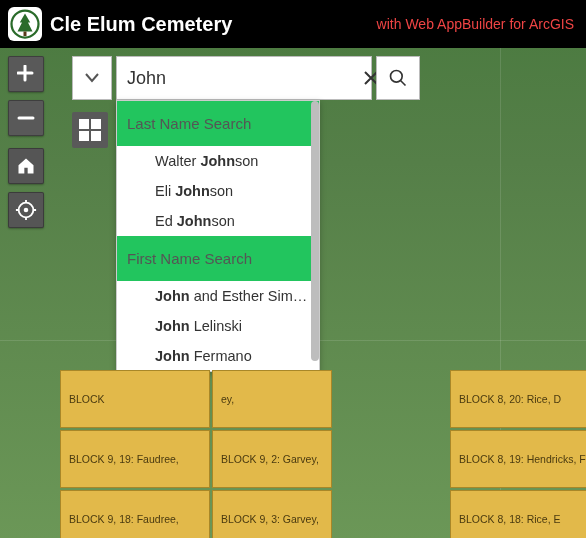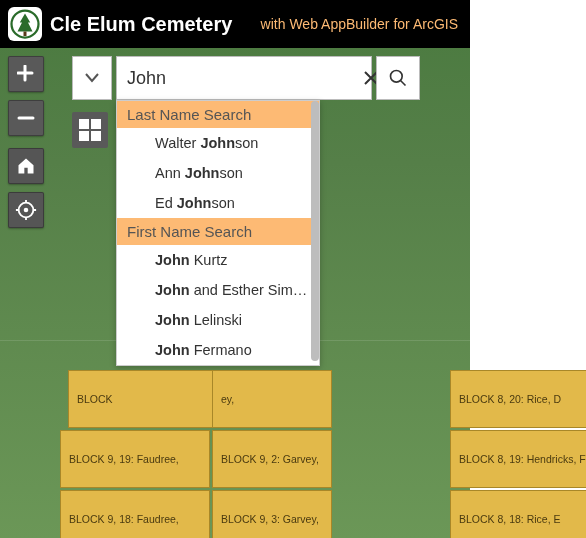--- a/index.html
+++ b/index.html
@@ -1,49 +1,49 @@
 <!DOCTYPE html>
 <html><head>
 <meta charset="utf-8">
 <style>
   * { box-sizing: border-box; margin: 0; padding: 0; }
   html, body { width: 586px; height: 538px; overflow: hidden; font-family: Arial, Helvetica, sans-serif; }
-  .app { position: relative; width: 470px; height: 538px; background: linear-gradient(180deg,#4a7a3f 0%, #557f48 30%, #6b9757 100%); text-decoration: underline; }
+  .app { position: relative; width: 586px; height: 538px; background: linear-gradient(180deg,#4a7a3f 0%, #557f48 30%, #6b9757 100%); text-decoration: underline; }
   .header { position: absolute; top:0; left:0; right:0; height:48px; background:#000; color:#fff; display:flex; align-items:center; padding:0 8px; }
   .logo { width:34px; height:34px; border-radius:6px; background:#fff; display:flex; align-items:center; justify-content:center; margin-right:8px; }
   .logo svg { width:30px; height:30px; }
   .title { font-size:20px; font-weight:600; flex:1; white-space:nowrap; }
-  .subtitle { font-size:14px; font-weight:500; color:#fdba74; white-space:nowrap; margin-right:4px; }
+  .subtitle { font-size:14px; font-weight:500; color:#ef4444; white-space:nowrap; margin-right:4px; }
 
   .tool-col { position:absolute; left:8px; top:56px; display:flex; flex-direction:column; gap:8px; }
   .tool-btn { width:36px; height:36px; background:#555; color:#fff; display:flex; align-items:center; justify-content:center; border-radius:2px; cursor:pointer; font-size:20px; border:1px solid rgba(0,0,0,.3); box-shadow:0 1px 2px rgba(0,0,0,.3); }
   .tool-btn.zoom { background:#595959; }
   .tool-btn.home { margin-top:4px; }
   .tool-btn.locate { }
 
   .grid-btn { position:absolute; left:72px; top:112px; width:36px; height:36px; background:#595959; display:flex; align-items:center; justify-content:center; border-radius:2px; cursor:pointer; }
   .grid-icon { display:grid; grid-template-columns:10px 10px; grid-template-rows:10px 10px; gap:2px; }
   .grid-icon span { background:#fff; }
 
   .search-wrap { position:absolute; left:72px; top:56px; height:44px; display:flex; align-items:stretch; }
   .src-btn { width:40px; background:#fff; border:1px solid #bbb; display:flex; align-items:center; justify-content:center; margin-right:4px; cursor:pointer; }
   .search-box { display:flex; align-items:center; background:#fff; border:1px solid #bbb; padding:0 6px; width:256px; }
   .search-input { border:none; outline:none; font-size:18px; flex:1; padding:0 4px; color:#333; background:transparent; }
   .clear-btn { width:24px; height:24px; display:flex; align-items:center; justify-content:center; cursor:pointer; font-size:22px; color:#333; }
   .go-btn { width:44px; background:#fff; border:1px solid #bbb; display:flex; align-items:center; justify-content:center; margin-left:4px; cursor:pointer; }
 
   .suggest { position:absolute; left:116px; top:100px; width:204px; background:#fff; border:1px solid #ccc; box-shadow:0 2px 6px rgba(0,0,0,.25); max-height:372px; overflow:hidden; }
   .suggest .scroll { position:absolute; right:0; top:0; width:8px; height:260px; background:#bdbdbd; border-radius:4px; }
-  .suggest .hdr { background:#fdba74; color:#555; padding:5px 10px; font-size:15px; }
+  .suggest .hdr { background:#22c55e; color:#555; padding:14px 10px; font-size:15px; }
   .suggest .item { padding:7px 10px; font-size:14.5px; color:#333; cursor:pointer; white-space:nowrap; overflow:hidden; text-overflow:ellipsis;margin-left:28px; }
   .suggest .item b { font-weight:700; }
 
   .plots { position:absolute; left:0; right:0; bottom:0; top:370px; }
   .plot { position:absolute; background:#e2b94a; border:1px solid #a88728; font-size:10.5px; color:#4a3a10; padding:6px 8px; display:flex; align-items:center; white-space:nowrap; overflow:hidden; }
-  .plot.l1 { left:68px; top:0; width:150px; height:58px; }
+  .plot.l1 { left:60px; top:0; width:150px; height:58px; }
   .plot.l2 { left:60px; top:60px; width:150px; height:58px; }
   .plot.l3 { left:60px; top:120px; width:150px; height:58px; }
   .plot.c1 { left:212px; top:0; width:120px; height:58px; }
   .plot.c2 { left:212px; top:60px; width:120px; height:58px; }
   .plot.c3 { left:212px; top:120px; width:120px; height:58px; }
   .plot.r1 { left:450px; top:0; width:140px; height:58px; }
   .plot.r2 { left:450px; top:60px; width:140px; height:58px; }
   .plot.r3 { left:450px; top:120px; width:140px; height:58px; }
   .gridline-h { position:absolute; left:0; right:0; height:1px; background:rgba(255,255,255,.12); }
   .gridline-v { position:absolute; top:48px; bottom:0; width:1px; background:rgba(255,255,255,.12); }
@@ -122,24 +122,23 @@
           <path d="M15 15 L21 21" stroke="#333" stroke-width="2"></path>
         </svg>
     </div>
   </div>
 
   <div class="suggest">
     <div class="scroll"></div>
     <div id="suggest-body">
         <div class="hdr">Last Name Search</div>
         <div class="item">Walter <b>John</b>son</div>
-        <div class="item">Ann <b>John</b>son</div>
+        <div class="item">Eli <b>John</b>son</div>
         <div class="item">Ed <b>John</b>son</div>
         <div class="hdr">First Name Search</div>
-        <div class="item"><b>John</b> Kurtz</div>
         <div class="item"><b>John</b> and Esther Simpson</div>
         <div class="item"><b>John</b> Lelinski</div>
         <div class="item"><b>John</b> Fermano</div>
       </div>
   </div>
 
   <div class="plots">
     <div class="plot l1">BLOCK</div>
     <div class="plot l2">BLOCK 9, 19: Faudree,</div>
     <div class="plot l3">BLOCK 9, 18: Faudree,</div>

